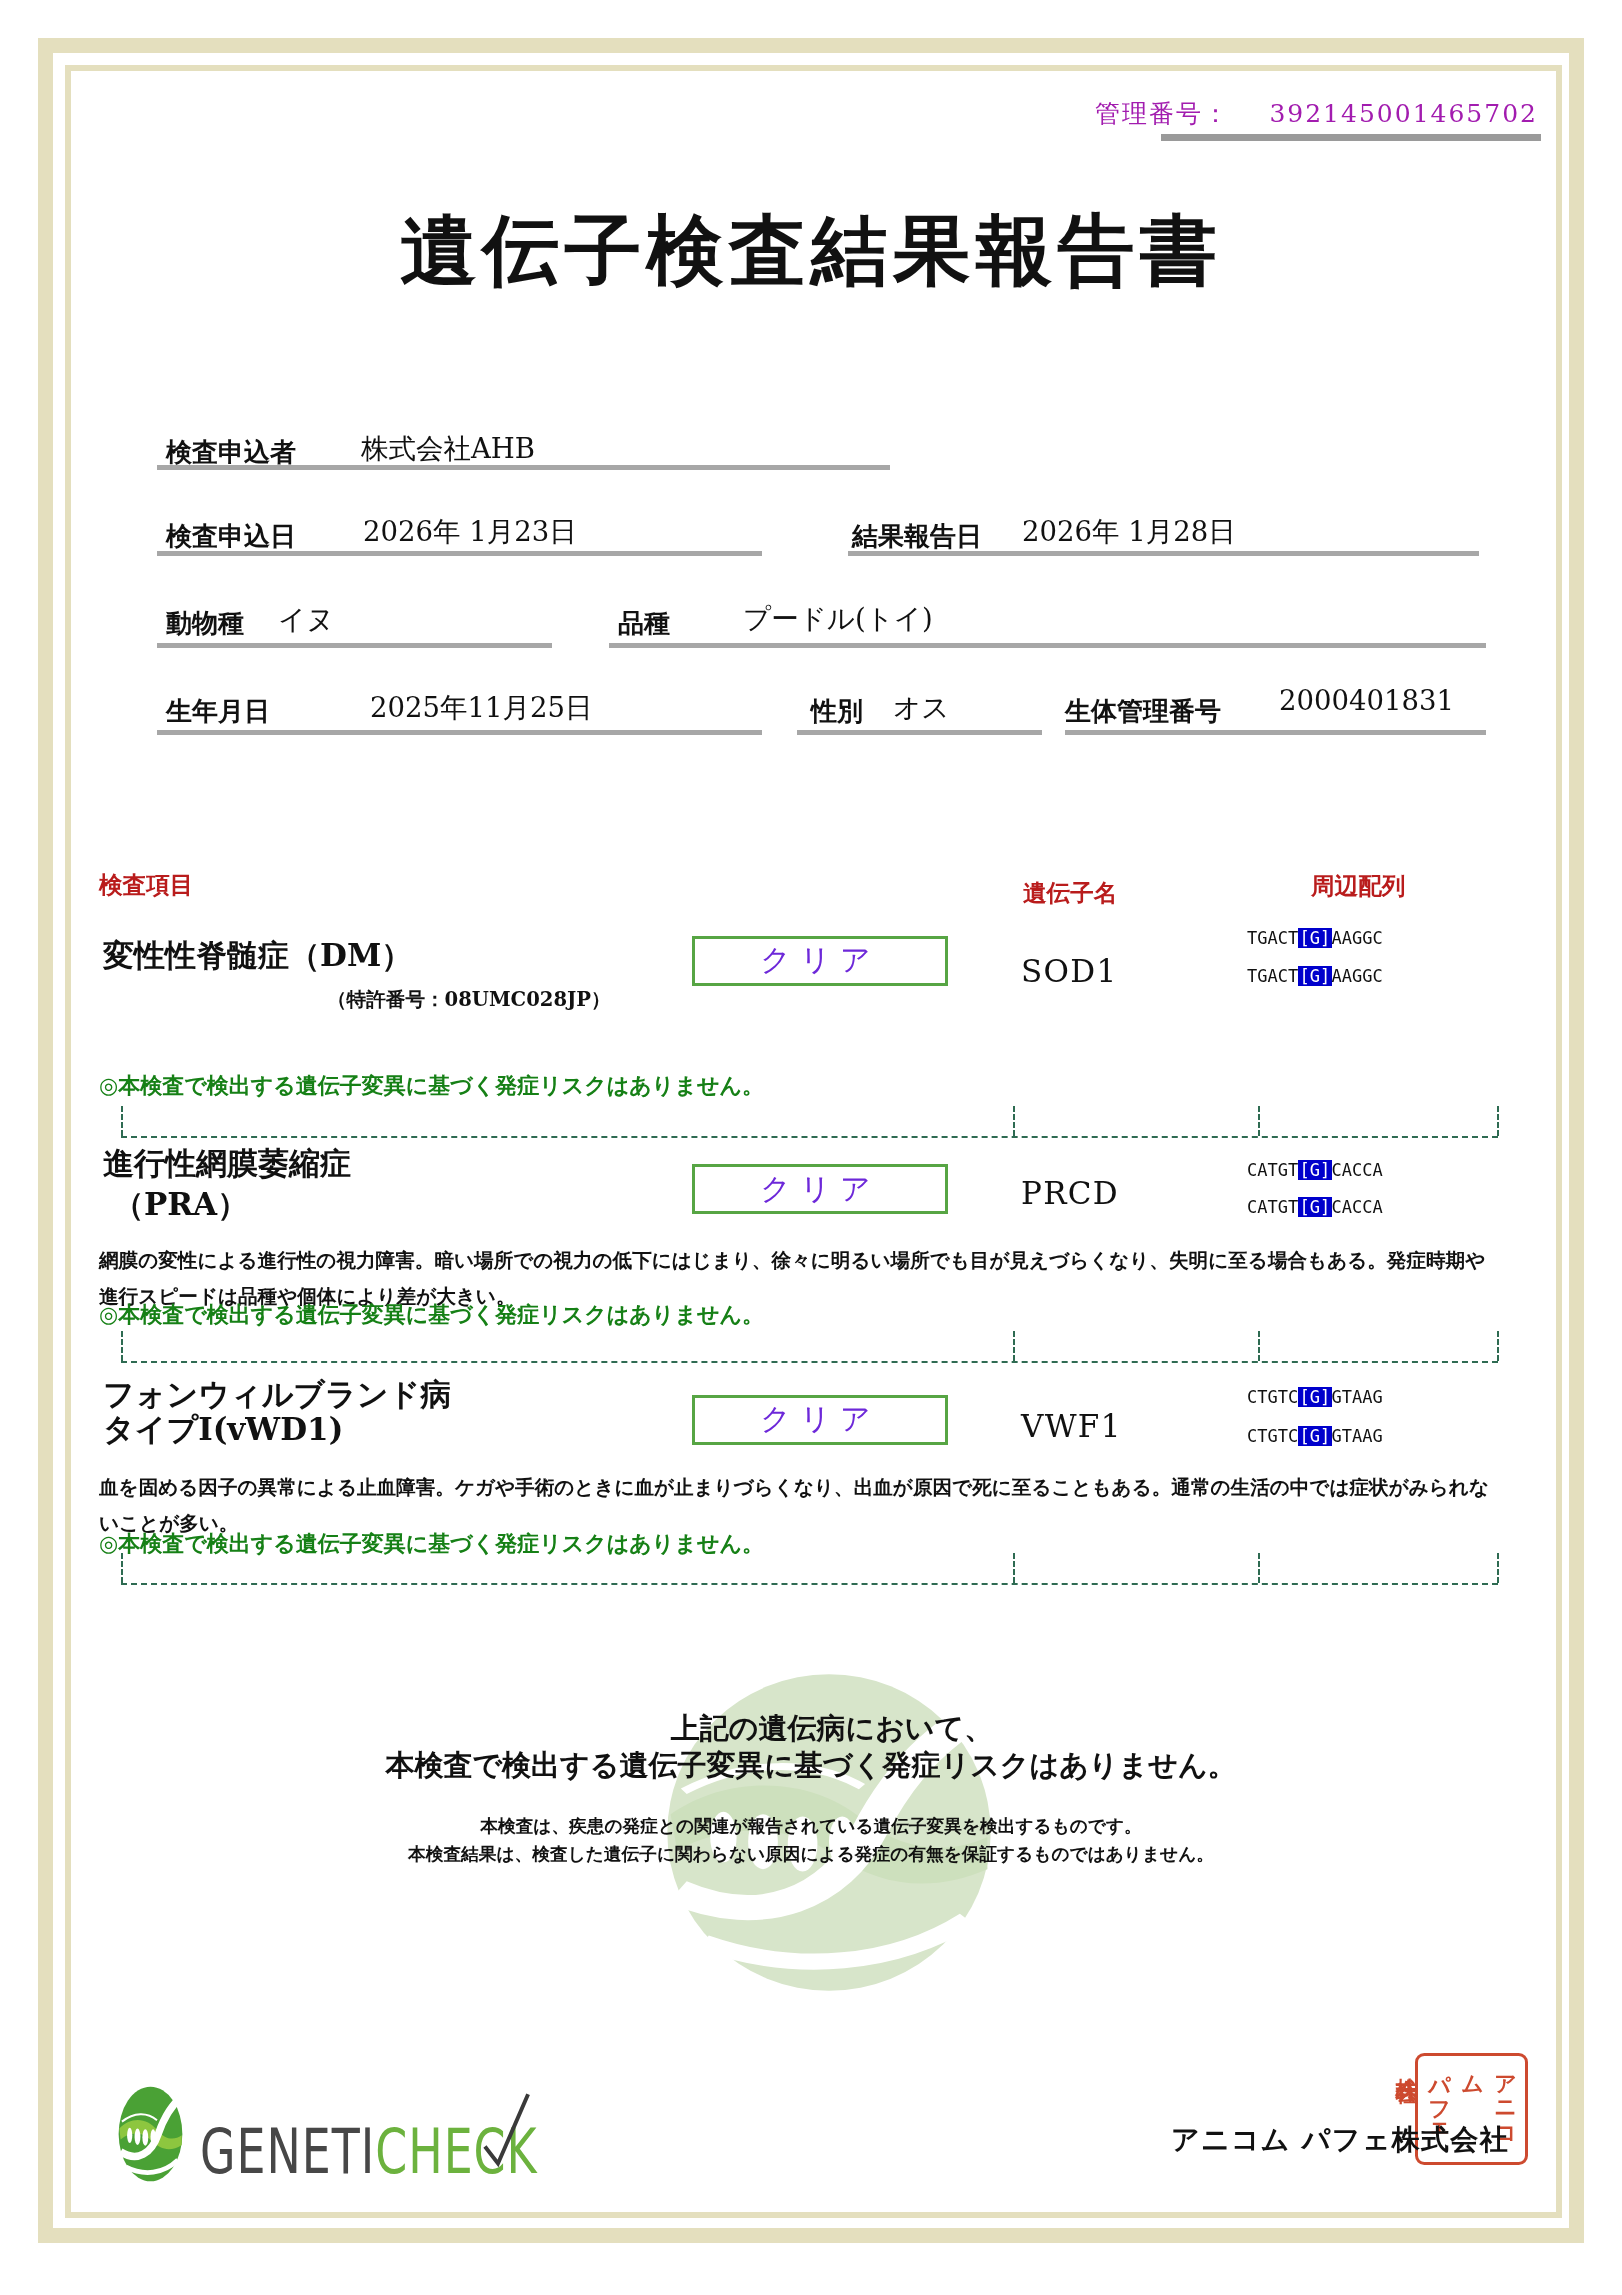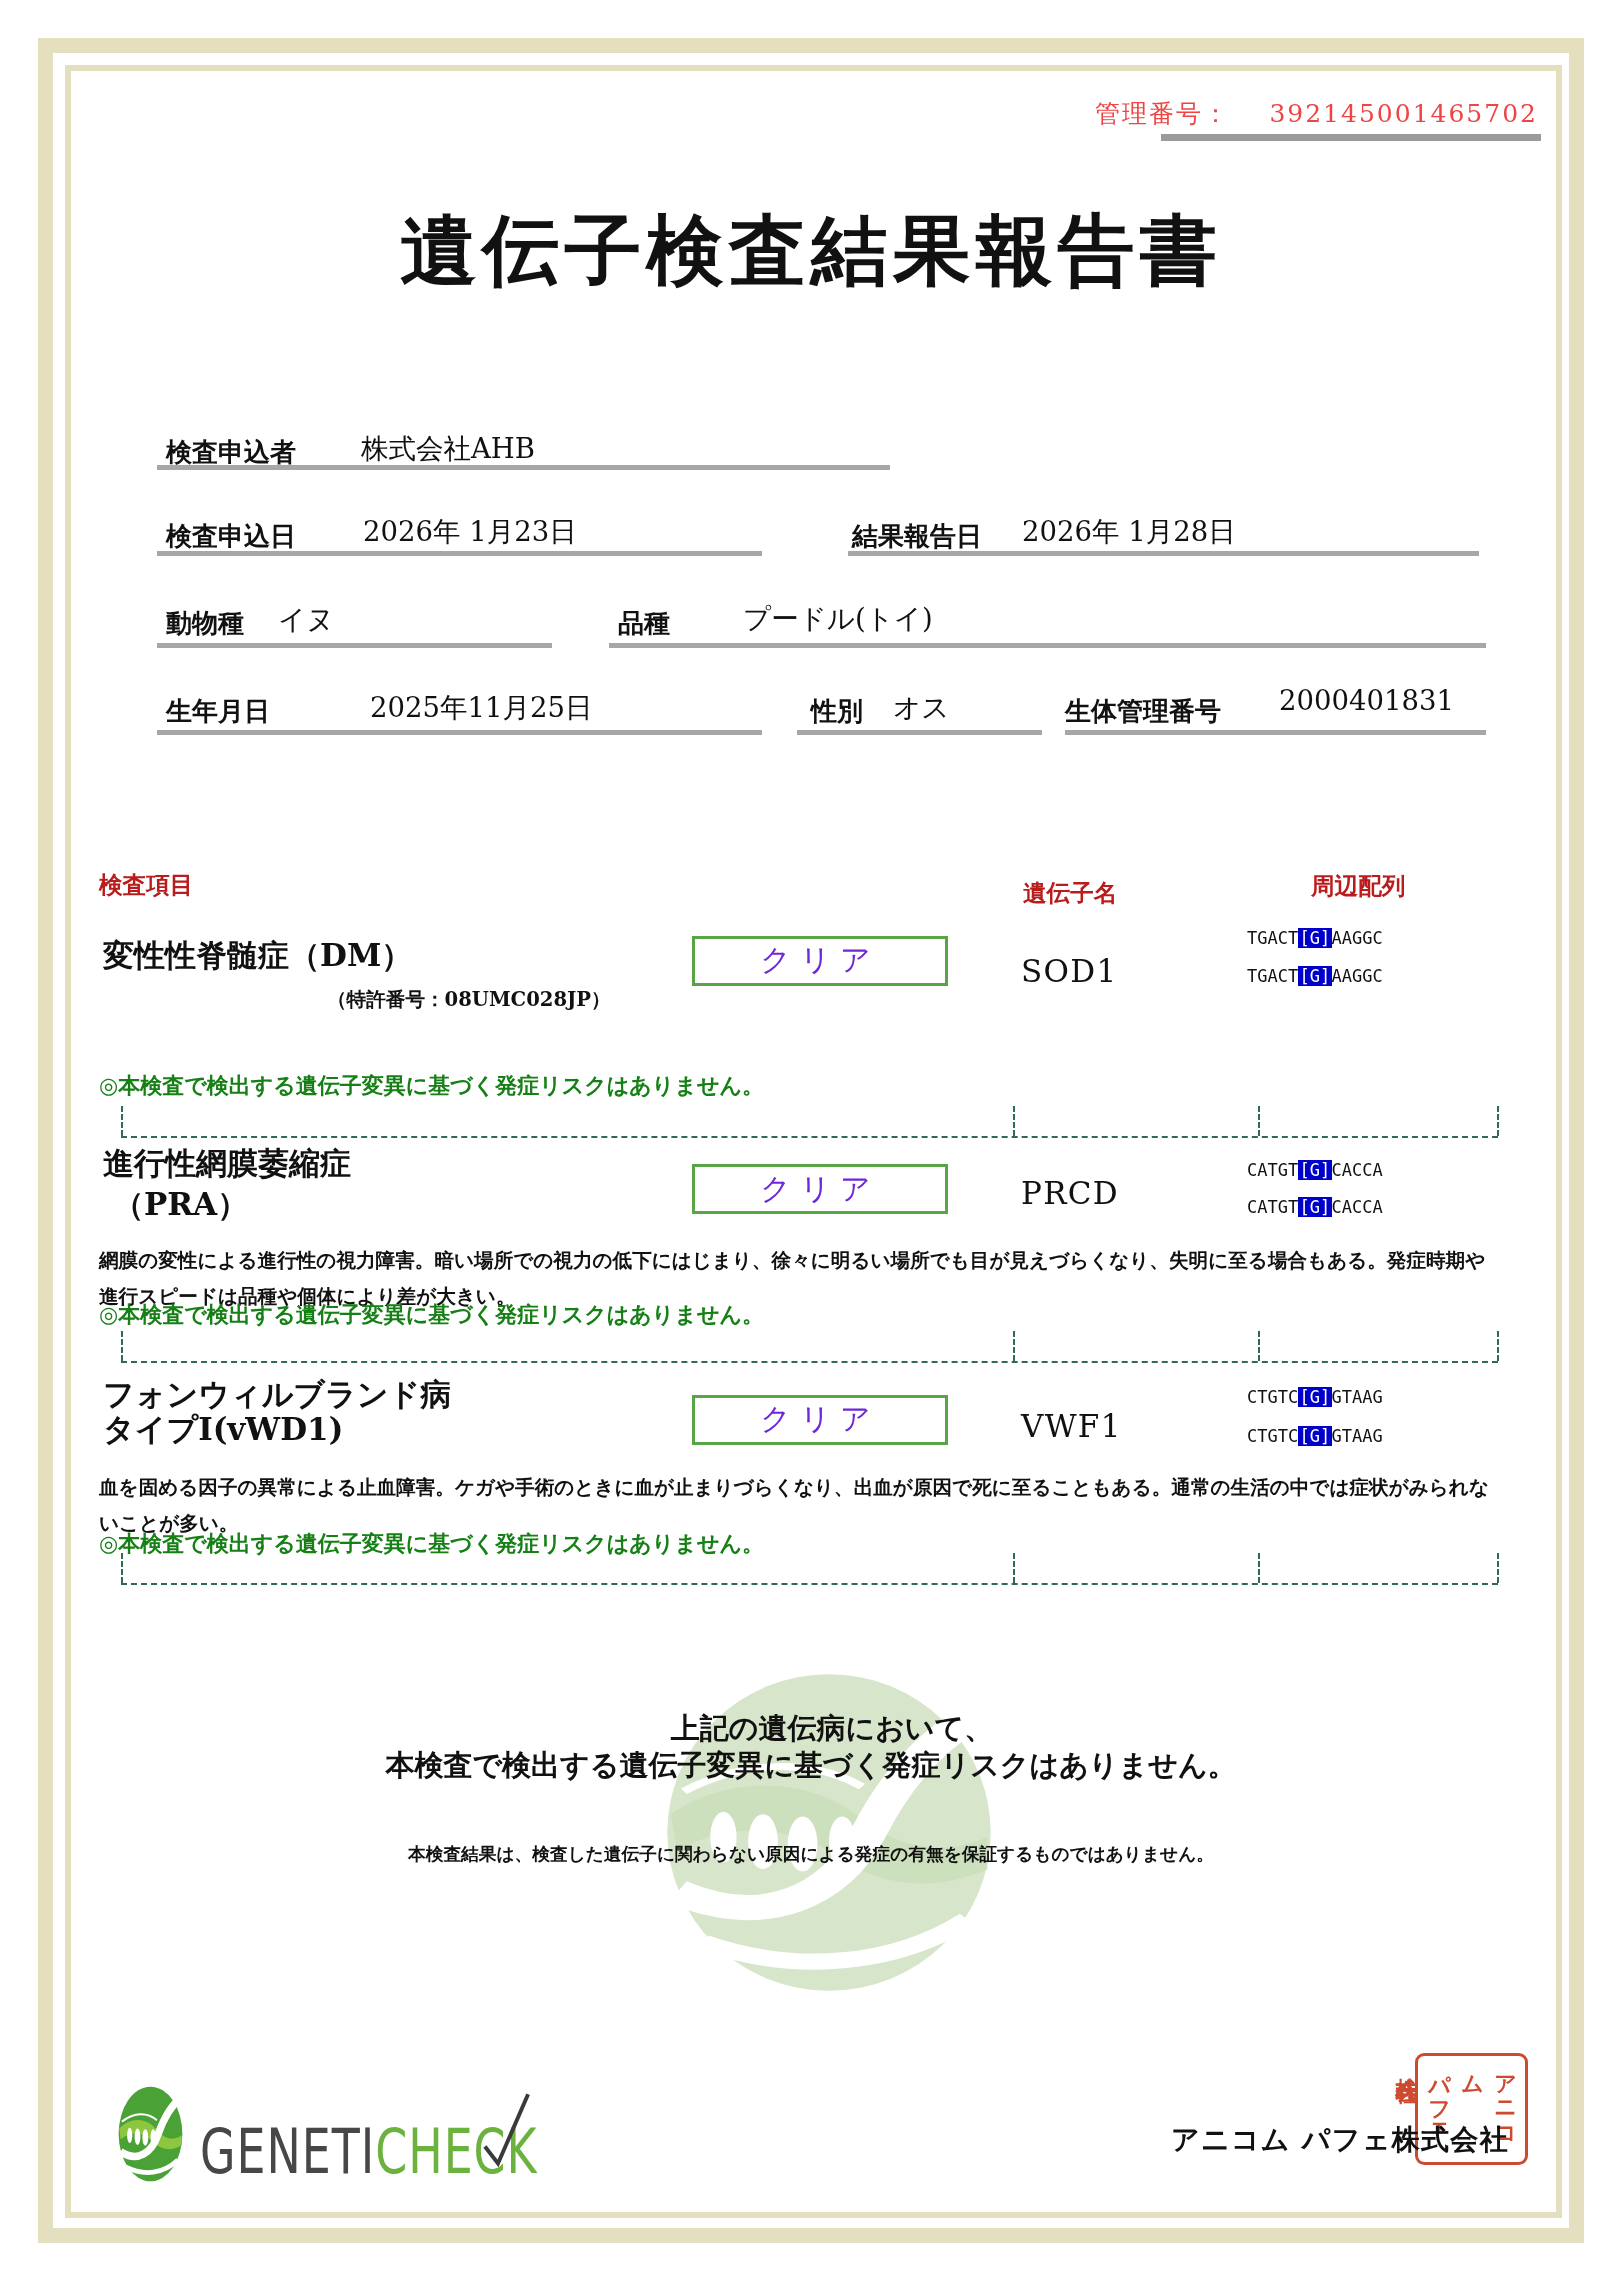--- a/index.html
+++ b/index.html
@@ -5,21 +5,21 @@
   html,body{margin:0;padding:0;background:#fff;}
   .page{position:relative;width:1622px;height:2295px;background:#ffffff;overflow:hidden;
         font-family:"DejaVu Serif","Liberation Serif",serif;color:#111;}
   .abs{position:absolute;}
   
   .frame-outer{position:absolute;left:38px;top:38px;right:38px;bottom:52px;
                border:15px solid #e4dfbe;pointer-events:none;}
   .frame-inner{position:absolute;left:65px;top:65px;right:60px;bottom:77px;
                border:6.5px solid #e4dfbe;pointer-events:none;}
   
-  .mgmt{font-size:25px;color:#ef4444;letter-spacing:2px;white-space:nowrap;}
+  .mgmt{font-size:25px;color:#a21caf;letter-spacing:2px;white-space:nowrap;}
   .mgmt-bar{background:#9a9a9a;height:6.5px;}
   .doc-title{width:100%;text-align:center;font-size:77px;font-weight:700;letter-spacing:5.2px;}
   
   .flabel{font-size:26px;font-weight:700;white-space:nowrap;}
   .fvalue{font-size:27.5px;white-space:nowrap;}
   .uline{background:#a7a7a7;height:4.6px;}
   
   .thead{font-size:23.6px;font-weight:700;color:#b91c1c;white-space:nowrap;}
   .dname{font-size:31px;font-weight:700;white-space:nowrap;line-height:1.1;}
   .patent{font-size:19.6px;font-weight:700;white-space:nowrap;}
@@ -158,20 +158,21 @@
     <ellipse cx="30" cy="74" rx="4.5" ry="12" fill="#ffffff"></ellipse>
     <ellipse cx="42" cy="75" rx="4.5" ry="12" fill="#ffffff"></ellipse>
     <ellipse cx="54" cy="74" rx="4" ry="11" fill="#ffffff"></ellipse>
     <path d="M6,52 C25,38 45,38 60,50" stroke="#ffffff" stroke-width="3" fill="none"></path>
     <path d="M4,96 C30,112 52,98 62,70 C72,42 84,26 100,14" stroke="#ffffff" stroke-width="11" fill="none"></path>
     <path d="M12,118 C40,132 70,128 92,108" stroke="#ffffff" stroke-width="7" fill="none"></path>
   </svg>
 
   <div class="abs sum-big" style="left:1px;top:1709px;z-index:2;margin-left:20px;">上記の遺伝病において、</div>
   <div class="abs sum-big" style="left:0;top:1746px;z-index:2;">本検査で検出する遺伝子変異に基づく発症リスクはありません。</div>
+  <div class="abs sum-note" style="left:0;top:1814px;z-index:2;">本検査は、疾患の発症との関連が報告されている遺伝子変異を検出するものです。</div>
   <div class="abs sum-note" style="left:0;top:1842px;z-index:2;">本検査結果は、検査した遺伝子に関わらない原因による発症の有無を保証するものではありません。</div>
 
   <svg class="abs" style="left:118px;top:2086px;z-index:2;" width="65" height="96" viewBox="0 0 100 140" preserveAspectRatio="none">
     <ellipse cx="50" cy="70" rx="49" ry="69" fill="#4aa135"></ellipse>
     <path d="M2,62 C20,44 45,46 60,64 C72,78 86,80 98,72 L98,86 C82,96 66,94 52,80 C38,66 18,66 4,78 Z" fill="#8dc63f"></path>
     <ellipse cx="18" cy="72" rx="4" ry="11" fill="#ffffff"></ellipse>
     <ellipse cx="30" cy="74" rx="4.5" ry="12" fill="#ffffff"></ellipse>
     <ellipse cx="42" cy="75" rx="4.5" ry="12" fill="#ffffff"></ellipse>
     <ellipse cx="54" cy="74" rx="4" ry="11" fill="#ffffff"></ellipse>
     <path d="M6,52 C25,38 45,38 60,50" stroke="#ffffff" stroke-width="3" fill="none"></path>

